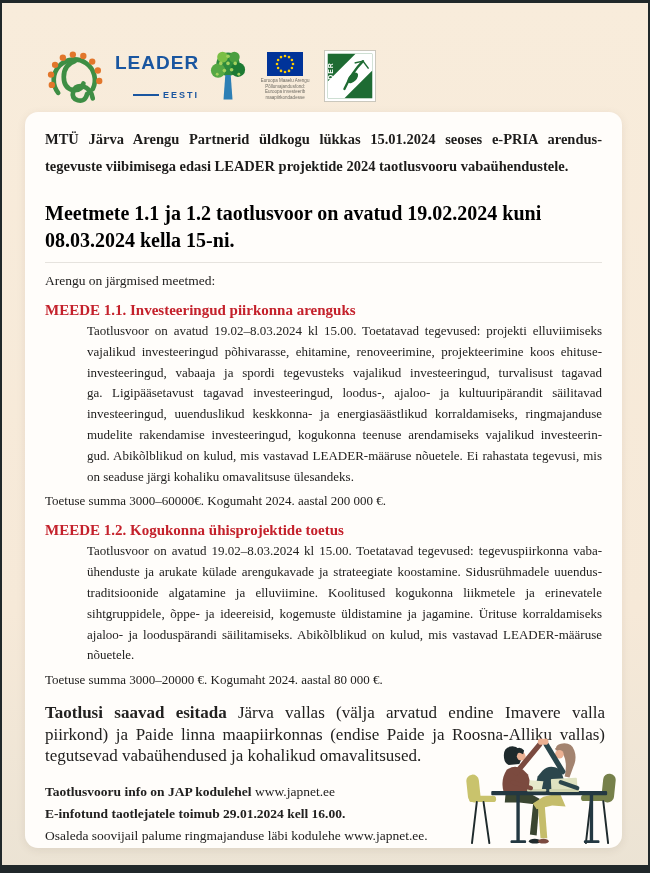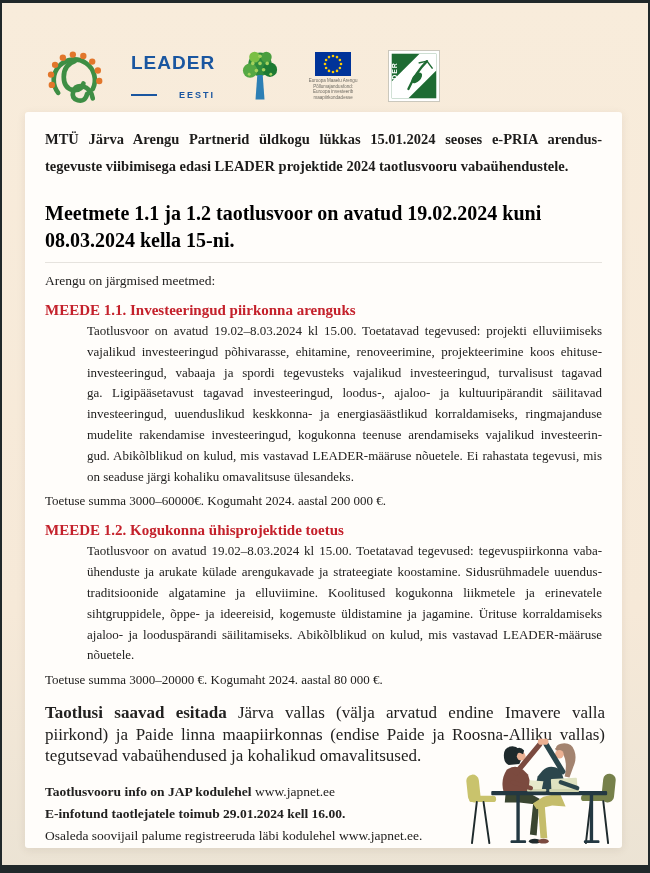--- a/index.html
+++ b/index.html
@@ -8,34 +8,34 @@
     background:linear-gradient(180deg,#f8ecdb 0%,#f6e9d8 70%,#ebe3d4 100%);
     font-family:"Liberation Serif",serif;color:#222120;
   }
   .frame{position:absolute;background:#20282a;z-index:30;}
   .frame.top{left:0;top:0;width:650px;height:3px;}
   .frame.bottom{left:0;top:865px;width:650px;height:8px;}
   .frame.left{left:0;top:0;width:2px;height:873px;}
   .frame.right{left:648px;top:0;width:2px;height:873px;}
 
   
-  .logos{position:absolute;left:46px;top:44px;height:64px;display:flex;align-items:center;gap:27px;z-index:5;}
+  .logos{position:absolute;left:46px;top:44px;height:64px;display:flex;align-items:center;gap:11px;z-index:5;}
   .logo-block{display:flex;flex-direction:column;justify-content:center;}
   .leader-word{font-family:"Liberation Sans",sans-serif;font-weight:bold;font-size:19px;letter-spacing:1px;color:#1a56a0;line-height:20px;}
-  .leader-sub-row{display:flex;align-items:center;justify-content:space-between;gap:4px;margin-top:17px;}
+  .leader-sub-row{display:flex;align-items:center;justify-content:flex-end;gap:4px;margin-top:17px;}
   .leader-sub-rule{width:26px;height:2px;background:#1a56a0;}
   .leader-sub{font-family:"Liberation Sans",sans-serif;font-weight:bold;font-size:9px;letter-spacing:2px;color:#1a56a0;}
   .eu-block{display:flex;flex-direction:column;align-items:center;width:56px;}
   .eu-caption{margin-top:2px;font-family:"Liberation Sans",sans-serif;font-size:4.5px;line-height:5.5px;color:#6d6a62;width:56px;}
   .eu-caption .ln,.eu-caption .ln.just{text-align:center;text-align-last:auto;}
 
   
   .card{
     position:absolute;left:25px;top:112px;width:597px;height:736px;box-sizing:border-box;
-    background:#fffdfa;border-radius:3px;padding:14px 20px 0 20px;overflow:hidden;
+    background:#fffdfa;border-radius:13px;padding:14px 20px 0 20px;overflow:hidden;
     box-shadow:0 2px 8px rgba(90,70,50,0.10);z-index:4;
   }
   .ln{line-height:inherit;}
   .just{text-align:justify;text-align-last:justify;}
   .head{font-weight:bold;font-size:14.5px;line-height:27px;color:#1d1c1b;}
   .highlight{font-weight:bold;font-size:20px;line-height:27px;margin-top:20px;color:#000000;}
   .divider{border:none;border-top:1px solid #e6e3de;margin:8px 0 7px 0;}
   .intro{font-size:13.5px;line-height:21px;margin-top:6px;}
   .meede-title{font-weight:bold;font-size:15px;line-height:22px;margin-top:8px;color:#c4212b;}
   .para{font-size:13px;line-height:20.8px;}
@@ -174,21 +174,21 @@
       <div class="ln just">ajaloo- ja looduspärandi säilitamiseks. Abikõlblikud on kulud, mis vastavad LEADER-määruse</div>
       <div class="ln">nõuetele.</div>
     </div>
   <div class="summary">Toetuse summa 3000–20000 €. Kogumaht 2024. aastal 80 000 €.</div>
 
   <div class="elig"><b>Taotlusi saavad esitada</b><span> Järva vallas (välja arvatud endine Imavere valla piirkond) ja Paide linna maapiirkonnas (endise Paide ja Roosna-Alliku vallas) tegutsevad vabaühendused ja kohalikud omavalitsused.</span></div>
 
   <div class="footer">
     <div><b>Taotlusvooru info on JAP kodulehel </b><span>www.japnet.ee</span></div>
     <div><b>E-infotund taotlejatele toimub 29.01.2024 kell 16.00.</b></div>
-    <div>Osaleda soovijail palume registreeruda läbi kodulehel www.japnet.ee.</div>
+    <div>Osaleda soovijail palume ringmajanduse läbi kodulehe www.japnet.ee.</div>
   </div>
 
   <svg class="illu" viewBox="0 0 310 232">
 
     <rect x="2" y="84" width="26" height="58" rx="13" fill="#c9c36c" transform="rotate(-6 15 113)"></rect>
     <rect x="6" y="128" width="56" height="13" rx="6" fill="#c9c36c"></rect>
     <g stroke="#1f2a2c" stroke-width="4" stroke-linecap="round">
       <line x1="22" y1="141" x2="12" y2="226"></line>
         <line x1="36" y1="141" x2="48" y2="226"></line>
     </g>

